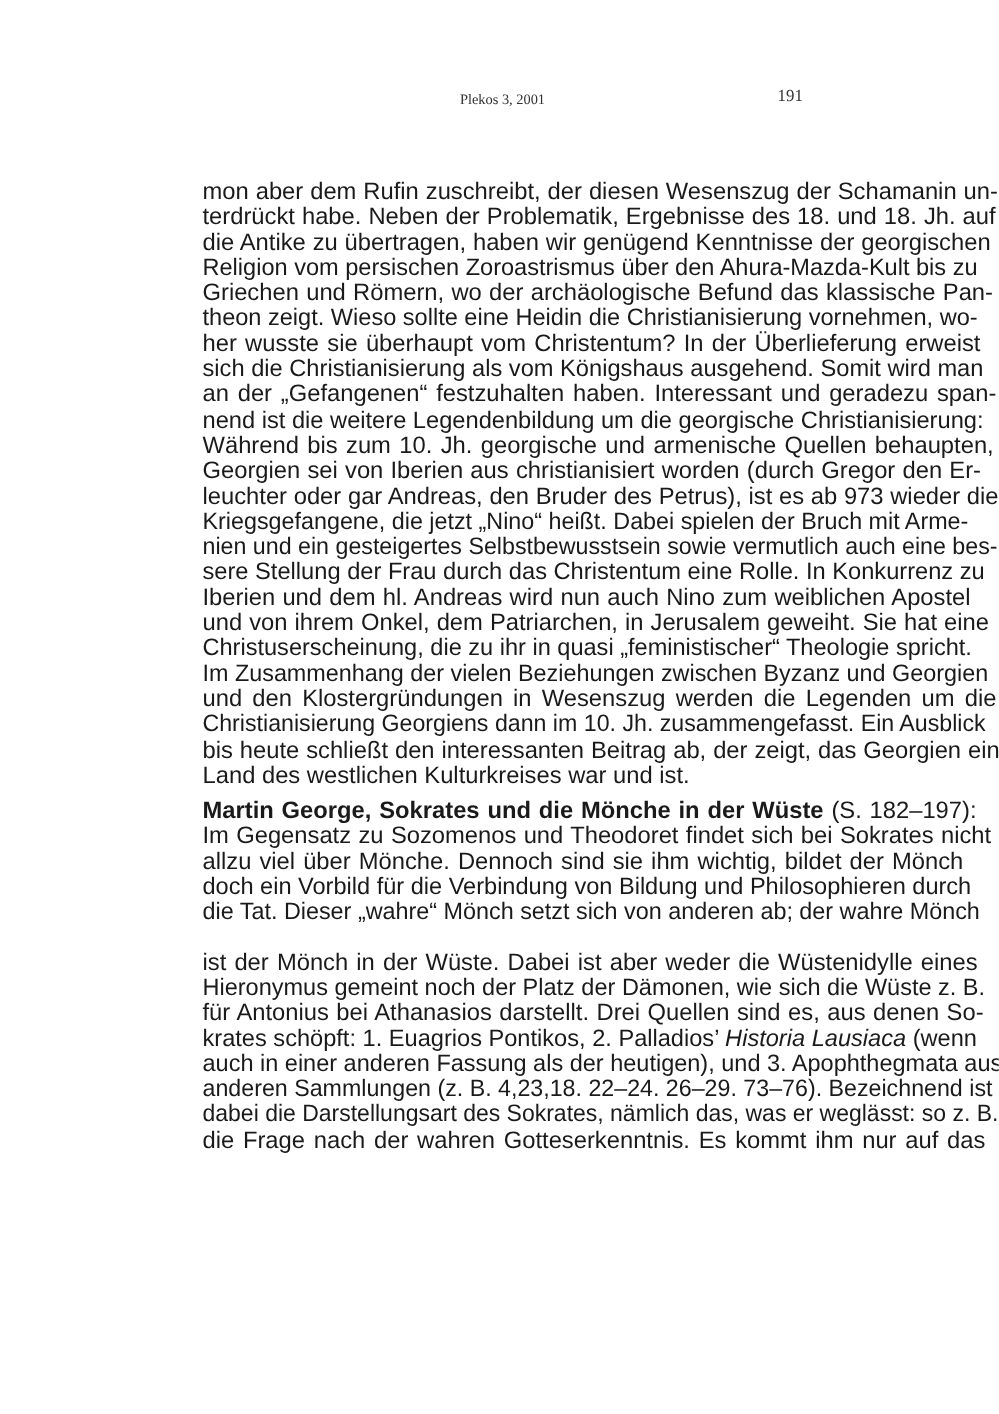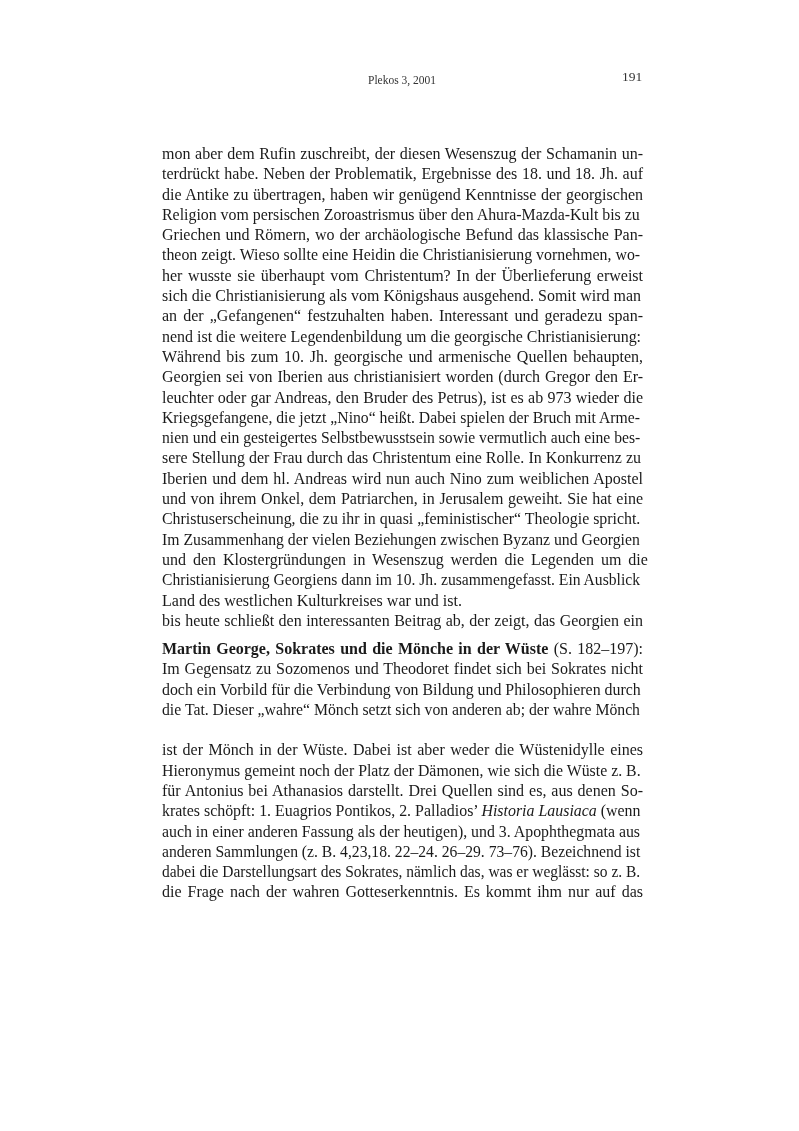--- a/index.html
+++ b/index.html
@@ -10,22 +10,22 @@
     font-family: "Liberation Serif", "DejaVu Serif", serif; color: #333;
   }
   .journal {
     position: absolute; left: 368px; top: 2px; font-size: 11.5px; white-space: nowrap;
   }
   .pageno {
     position: absolute; left: 622px; top: -3px; font-size: 13.5px; white-space: nowrap;
   }
   .body {
     position: absolute; left: 162px; top: 144px; width: 481px;
-    font-family: Liberation Serif, serif;
-    font-size: 16px; color: #1a1a1a;
+    font-family: Liberation Sans, sans-serif;
+    font-size: 19px; color: #1a1a1a;
   }
   .para { margin: 0; }
   .para + .para { margin-top: 8px; }
   .line {
     display: block; height: 20.3px; line-height: 20.3px;
     text-align: justify; text-align-last: justify; white-space: nowrap;
     overflow: visible;
   }
   .line.last { text-align-last: left; }
   b { font-weight: bold; }
@@ -59,27 +59,28 @@
       <span class="line" style="display: block; width: auto; word-spacing: 0.08px;">leuchter oder gar Andreas, den Bruder des Petrus), ist es ab 973 wieder die</span>
       <span class="line" style="display: block; width: auto; word-spacing: 0px; transform-origin: left center; transform: scaleX(0.9816);">Kriegsgefangene, die jetzt „Nino“ heißt. Dabei spielen der Bruch mit Arme-</span>
       <span class="line" style="display: block; width: auto; word-spacing: 0px; transform-origin: left center; transform: scaleX(0.9776);">nien und ein gesteigertes Selbstbewusstsein sowie vermutlich auch eine bes-</span>
       <span class="line" style="display: block; width: auto; word-spacing: 0px; transform-origin: left center; transform: scaleX(0.9959);">sere Stellung der Frau durch das Christentum eine Rolle. In Konkurrenz zu</span>
       <span class="line" style="display: block; width: auto; word-spacing: 0.55px;">Iberien und dem hl. Andreas wird nun auch Nino zum weiblichen Apostel</span>
       <span class="line" style="display: block; width: auto; word-spacing: 0.36px;">und von ihrem Onkel, dem Patriarchen, in Jerusalem geweiht. Sie hat eine</span>
       <span class="line" style="display: block; width: auto; word-spacing: 0px; transform-origin: left center; transform: scaleX(0.9918);">Christuserscheinung, die zu ihr in quasi „feministischer“ Theologie spricht.</span>
       <span class="line" style="display: block; width: auto; word-spacing: 0px; transform-origin: left center; transform: scaleX(0.9836);">Im Zusammenhang der vielen Beziehungen zwischen Byzanz und Georgien</span>
       <span class="line" style="display: block; width: auto; word-spacing: 2.89px;">und den Klostergründungen in Wesenszug werden die Legenden um die</span>
       <span class="line" style="display: block; width: auto; word-spacing: 0px; transform-origin: left center; transform: scaleX(0.9757);">Christianisierung Georgiens dann im 10. Jh. zusammengefasst. Ein Ausblick</span>
+      <span class="line" style="display: block; width: auto; word-spacing: 0.27px;">bis heute schließt den interessanten Beitrag ab, der zeigt, das Georgien ein</span>
       <span class="line last">Land des westlichen Kulturkreises war und ist.</span>
-      <span class="line" style="display: block; width: auto; word-spacing: 0.27px;">bis heute schließt den interessanten Beitrag ab, der zeigt, das Georgien ein</span>
     </p>
 
     <p class="para">
       <span class="line" style="display: block; width: auto; word-spacing: 1px;"><b>Martin George</b><b>, </b><b>Sokrates und die Mönche in der Wüste</b><span> (S. 182–197):</span></span>
       <span class="line" style="display: block; width: auto; word-spacing: 0.6px;">Im Gegensatz zu Sozomenos und Theodoret findet sich bei Sokrates nicht</span>
+      <span class="line" style="display: block; width: auto; word-spacing: 1.18px;">allzu viel über Mönche. Dennoch sind sie ihm wichtig, bildet der Mönch</span>
       <span class="line" style="display: block; width: auto; word-spacing: 0px; transform-origin: left center; transform: scaleX(0.9918);">doch ein Vorbild für die Verbindung von Bildung und Philosophieren durch</span>
       <span class="line" style="display: block; width: auto; word-spacing: 0px; transform-origin: left center; transform: scaleX(0.9836);">die Tat. Dieser „wahre“ Mönch setzt sich von anderen ab; der wahre Mönch</span>
       <span class="line" style="display: block; width: auto; word-spacing: 1.25px; margin-top: 20px;">ist der Mönch in der Wüste. Dabei ist aber weder die Wüstenidylle eines</span>
       <span class="line" style="display: block; width: auto; word-spacing: 0px; transform-origin: left center; transform: scaleX(0.9897);">Hieronymus gemeint noch der Platz der Dämonen, wie sich die Wüste z. B.</span>
       <span class="line" style="display: block; width: auto; word-spacing: 0.73px;">für Antonius bei Athanasios darstellt. Drei Quellen sind es, aus denen So-</span>
       <span class="line" style="display: block; width: auto; word-spacing: 0px; transform-origin: left center; transform: scaleX(0.9938);"><span>krates schöpft: 1. Euagrios Pontikos, 2. Palladios’ </span><i>Historia Lausiaca</i><span> (wenn</span></span>
       <span class="line" style="display: block; width: auto; word-spacing: 0px; transform-origin: left center; transform: scaleX(0.9897);">auch in einer anderen Fassung als der heutigen), und 3. Apophthegmata aus</span>
       <span class="line" style="display: block; width: auto; word-spacing: 0px; transform-origin: left center; transform: scaleX(0.9776);">anderen Sammlungen (z. B. 4,23,18. 22–24. 26–29. 73–76). Bezeichnend ist</span>
       <span class="line" style="display: block; width: auto; word-spacing: 0px; transform-origin: left center; transform: scaleX(0.9678);">dabei die Darstellungsart des Sokrates, nämlich das, was er weglässt: so z. B.</span>
       <span class="line" style="display: block; width: auto; word-spacing: 1.73px;">die Frage nach der wahren Gotteserkenntnis. Es kommt ihm nur auf das</span>

